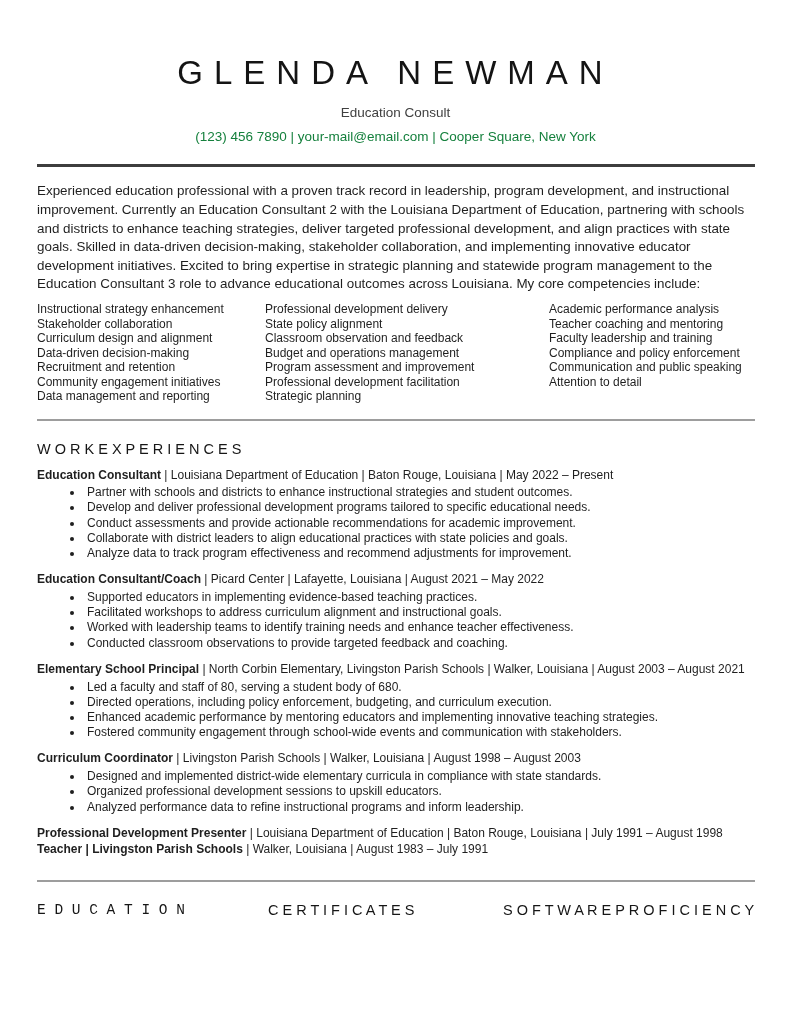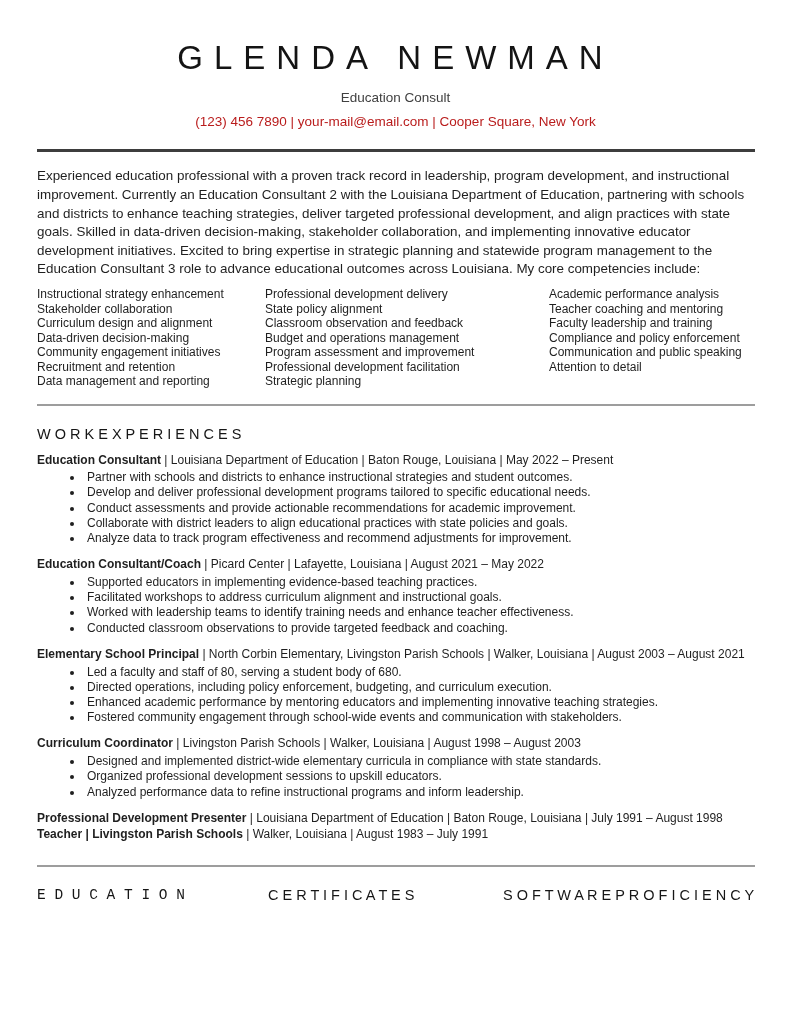--- a/index.html
+++ b/index.html
@@ -1,28 +1,28 @@
 <!DOCTYPE html>
 <html><head>
 <meta charset="utf-8">
 <title>Resume</title>
 <style>
   html,body{margin:0;padding:0;background:#ffffff;}
   .page{
     width:791px;height:920px;background:#ffffff;overflow:hidden;
     font-family:"Liberation Sans",sans-serif;color:#1f1f1f;
-    box-sizing:border-box;position:relative;
+    box-sizing:border-box;position:relative;margin-top:15px;
   }
   
   .name{
     padding-top:40px;text-align:center;font-size:33px;font-weight:300;
     letter-spacing:11px;color:#141414;line-height:1.1;
   }
   .subtitle{margin-top:14px;text-align:center;font-size:13.5px;color:#404040;}
-  .contact{margin-top:9px;text-align:center;font-size:13.5px;color:#b91c1c;}
+  .contact{margin-top:9px;text-align:center;font-size:13.5px;color:#15803d;}
   .rule-thick{border:none;border-top:3px solid #3d3d3d;margin:20px 36px 0 37px;}
   .rule-thin{border:none;border-top:2px solid #9d9d9d;margin:15px 36px 0 37px;}
   
   .summary{margin:15px 36px 0 37px;font-size:13.4px;line-height:1.39;}
   .competencies{
     display:grid;grid-template-columns:228px 284px 1fr;
     margin:8px 36px 0 37px;font-size:12px;line-height:1.21;
   }
   .comp-col div{white-space:nowrap;}
   
@@ -61,22 +61,22 @@
   <hr class="rule-thick">
 
   <p class="summary">Experienced education professional with a proven track record in leadership, program development, and instructional improvement. Currently an Education Consultant 2 with the Louisiana Department of Education, partnering with schools and districts to enhance teaching strategies, deliver targeted professional development, and align practices with state goals. Skilled in data-driven decision-making, stakeholder collaboration, and implementing innovative educator development initiatives. Excited to bring expertise in strategic planning and statewide program management to the Education Consultant 3 role to advance educational outcomes across Louisiana. My core competencies include:</p>
 
   <div class="competencies">
     <div class="comp-col">
       <div>Instructional strategy enhancement</div>
       <div>Stakeholder collaboration</div>
       <div>Curriculum design and alignment</div>
       <div>Data-driven decision-making</div>
+      <div>Recruitment and retention</div>
       <div>Community engagement initiatives</div>
-      <div>Recruitment and retention</div>
       <div>Data management and reporting</div>
     </div>
     <div class="comp-col">
       <div>Professional development delivery</div>
       <div>State policy alignment</div>
       <div>Classroom observation and feedback</div>
       <div>Budget and operations management</div>
       <div>Program assessment and improvement</div>
       <div>Professional development facilitation</div>
       <div>Strategic planning</div>

